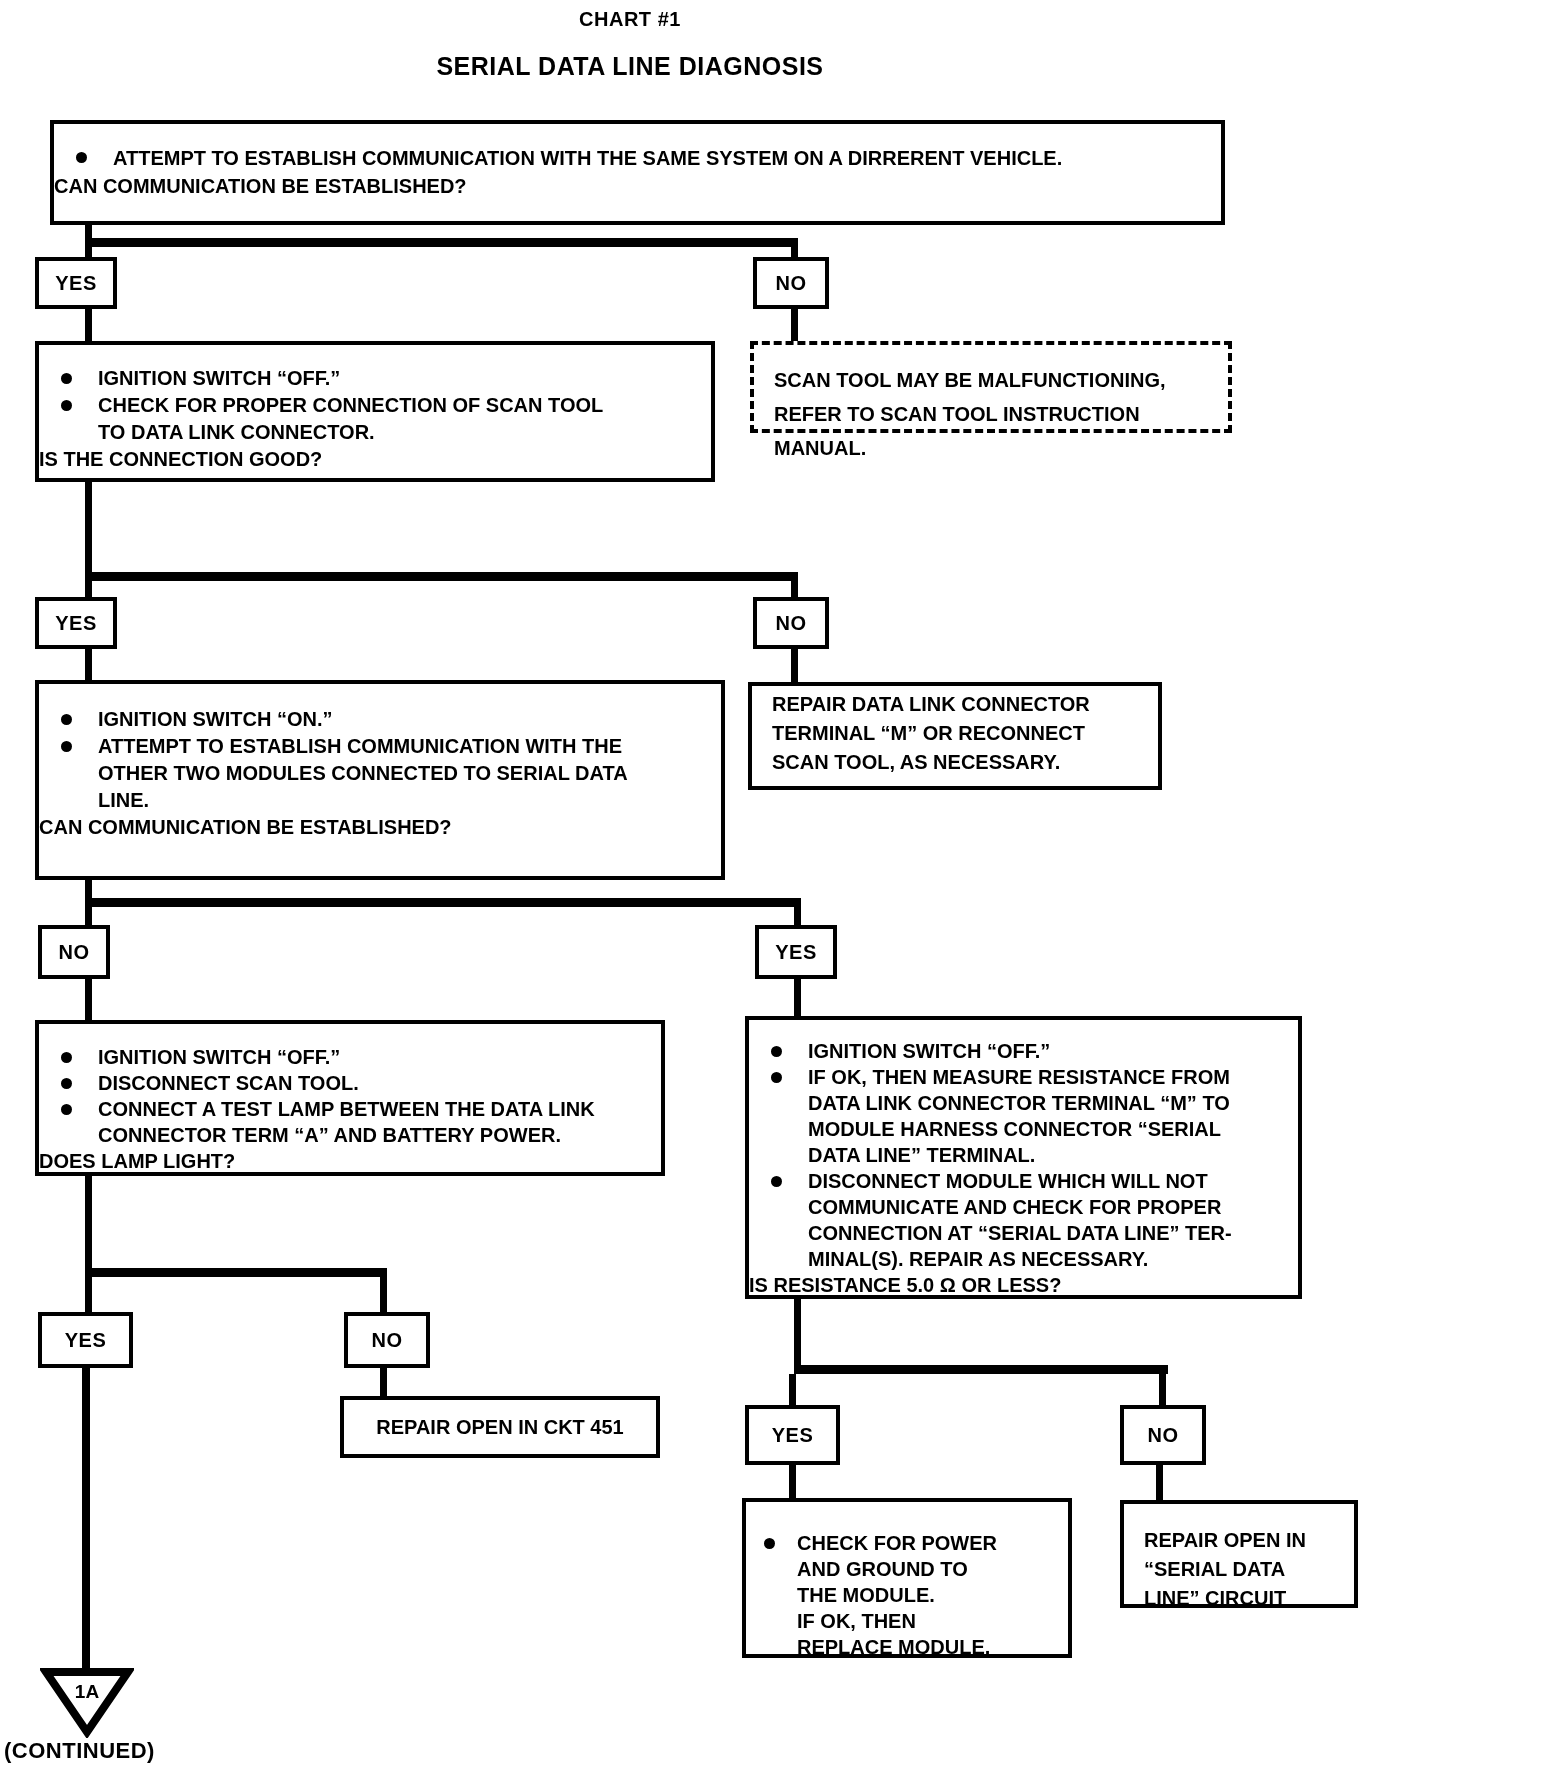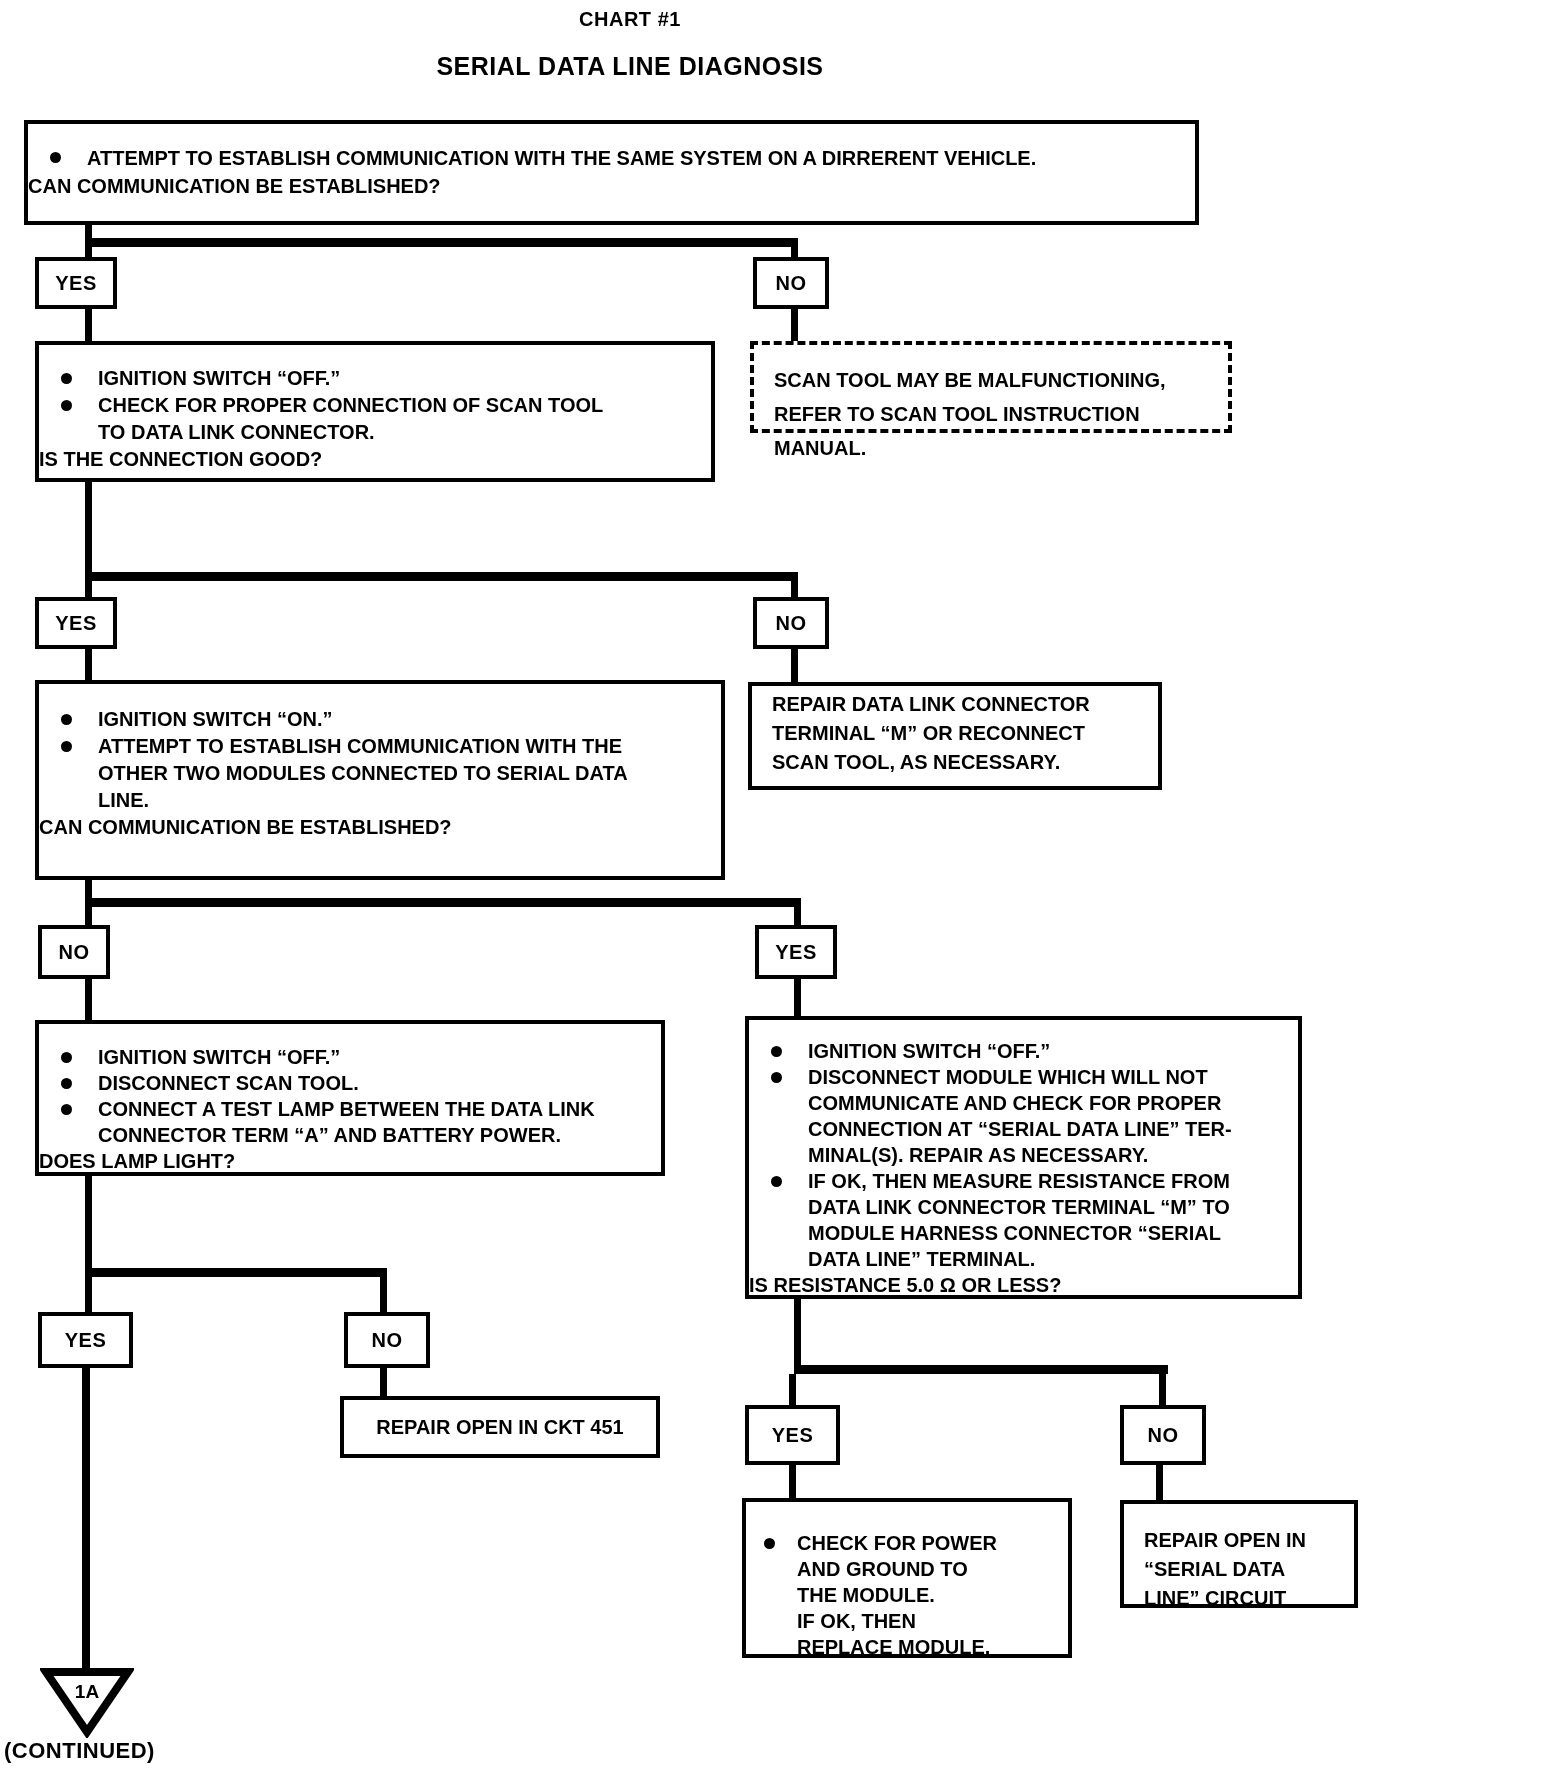--- a/index.html
+++ b/index.html
@@ -60,21 +60,21 @@
   <div class="ln" style="left:380px;top:1277px;width:7px;height:37px"></div>
   <div class="ln" style="left:380px;top:1368px;width:7px;height:30px"></div>
   <div class="ln" style="left:82px;top:1368px;width:8px;height:302px"></div>
   <div class="ln" style="left:794px;top:1299px;width:7px;height:70px"></div>
   <div class="ln" style="left:794px;top:1365px;width:374px;height:9px"></div>
   <div class="ln" style="left:789px;top:1374px;width:7px;height:33px"></div>
   <div class="ln" style="left:1159px;top:1374px;width:7px;height:33px"></div>
   <div class="ln" style="left:789px;top:1465px;width:7px;height:35px"></div>
   <div class="ln" style="left:1156px;top:1465px;width:7px;height:37px"></div>
 
-  <div class="box pt20 lh28" style="left:24px;top:120px;width:1175px;height:105px">
+  <div class="box pt20 lh28" style="left:50px;top:120px;width:1175px;height:105px">
     <div class="row">
       <span class="dot"></span>
       <span class="wauto">ATTEMPT TO ESTABLISH COMMUNICATION WITH THE SAME SYSTEM ON A DIRRERENT VEHICLE.</span>
     </div>
     <div class="row nb">
       <span class="wauto">CAN COMMUNICATION BE ESTABLISHED?</span>
     </div>
   </div>
 
   <div class="box dec" style="left:35px;top:257px;width:82px;height:52px">YES</div>
@@ -140,25 +140,25 @@
     </div>
   </div>
 
   <div class="box pt18 lh26" style="left:745px;top:1016px;width:557px;height:283px">
     <div class="row">
       <span class="dot"></span>
       <span class="w430">IGNITION SWITCH “OFF.”</span>
     </div>
     <div class="row">
       <span class="dot"></span>
-      <span class="w430">DISCONNECT MODULE WHICH WILL NOT COMMUNICATE AND CHECK FOR PROPER CONNECTION AT “SERIAL DATA LINE” TER-MINAL(S). REPAIR AS NECESSARY.</span>
+      <span class="w430">IF OK, THEN MEASURE RESISTANCE FROM DATA LINK CONNECTOR TERMINAL “M” TO MODULE HARNESS CONNECTOR “SERIAL DATA LINE” TERMINAL.</span>
     </div>
     <div class="row">
       <span class="dot"></span>
-      <span class="w430">IF OK, THEN MEASURE RESISTANCE FROM DATA LINK CONNECTOR TERMINAL “M” TO MODULE HARNESS CONNECTOR “SERIAL DATA LINE” TERMINAL.</span>
+      <span class="w430">DISCONNECT MODULE WHICH WILL NOT COMMUNICATE AND CHECK FOR PROPER CONNECTION AT “SERIAL DATA LINE” TER-MINAL(S). REPAIR AS NECESSARY.</span>
     </div>
     <div class="row nb">
       <span class="w430">IS RESISTANCE 5.0 Ω OR LESS?</span>
     </div>
   </div>
 
   <div class="box dec" style="left:38px;top:1312px;width:95px;height:56px">YES</div>
   <div class="box dec" style="left:344px;top:1312px;width:86px;height:56px">NO</div>
 
   <div class="box center-line" style="left:340px;top:1396px;width:320px;height:62px">

